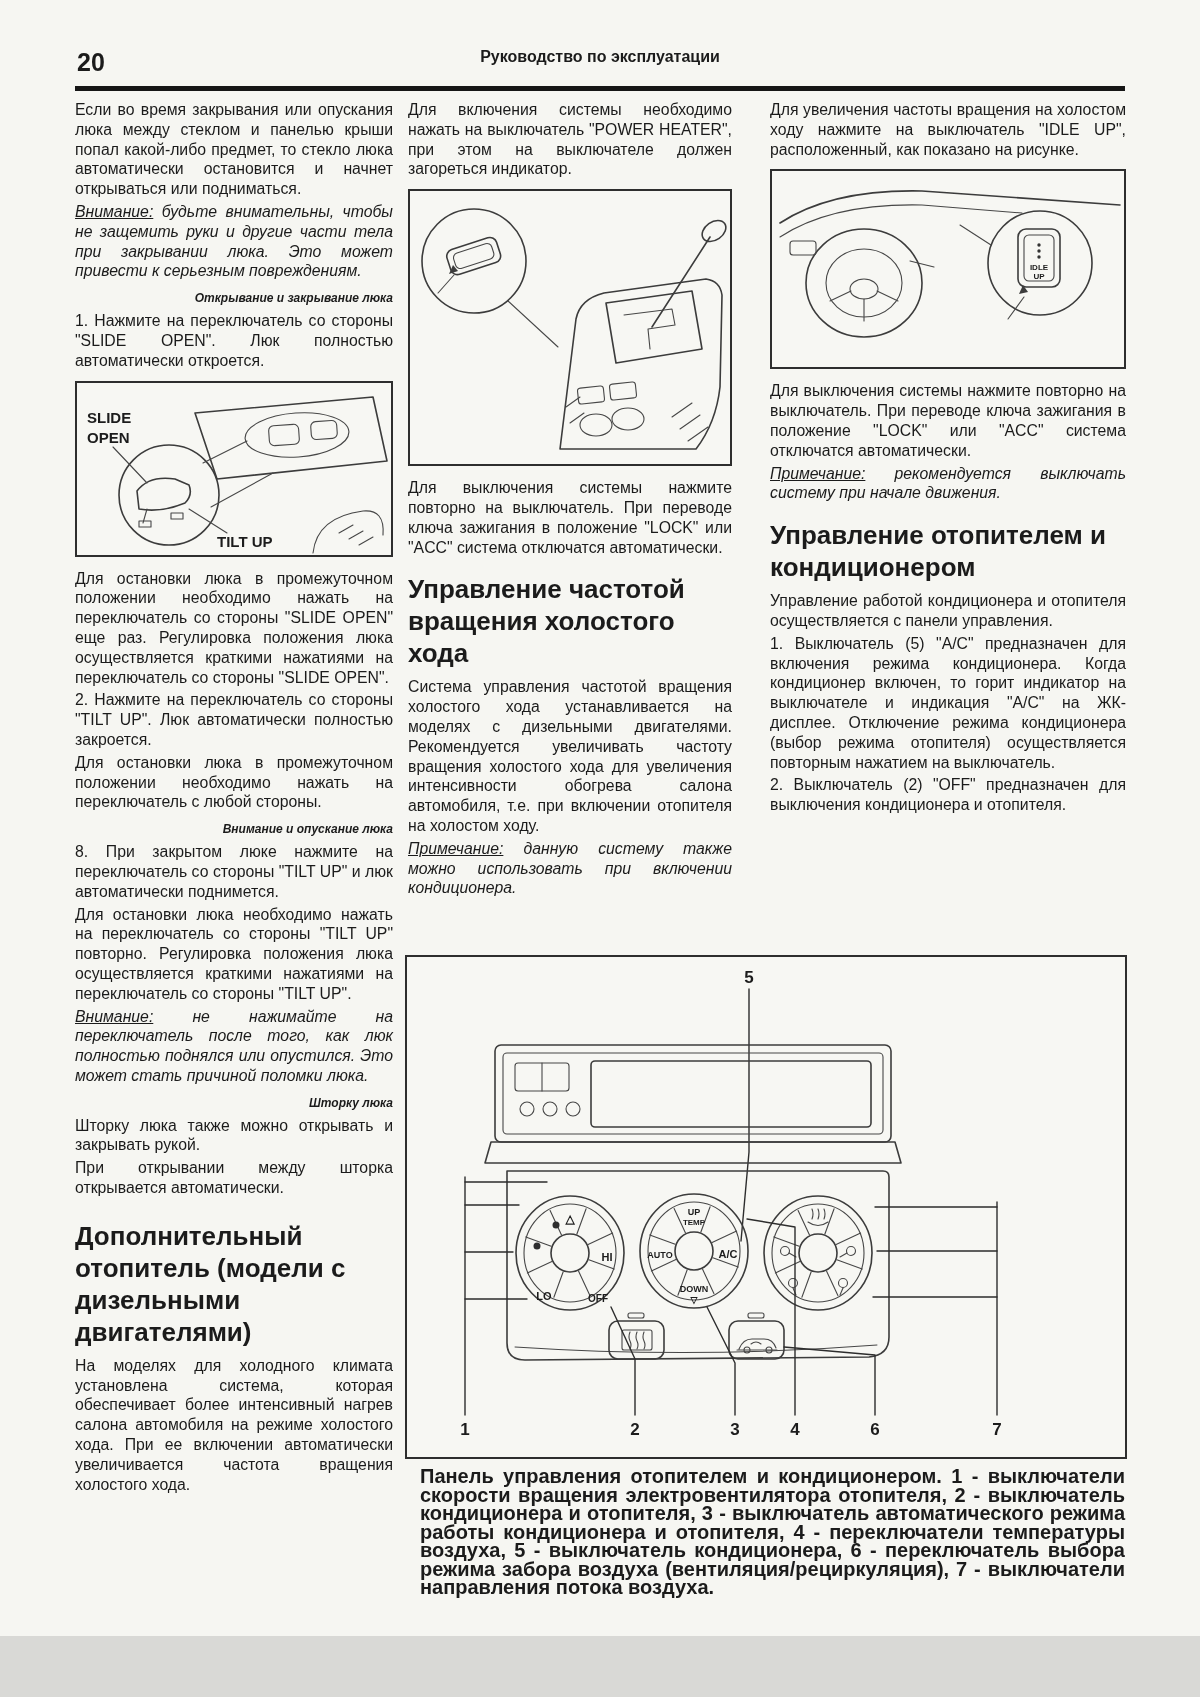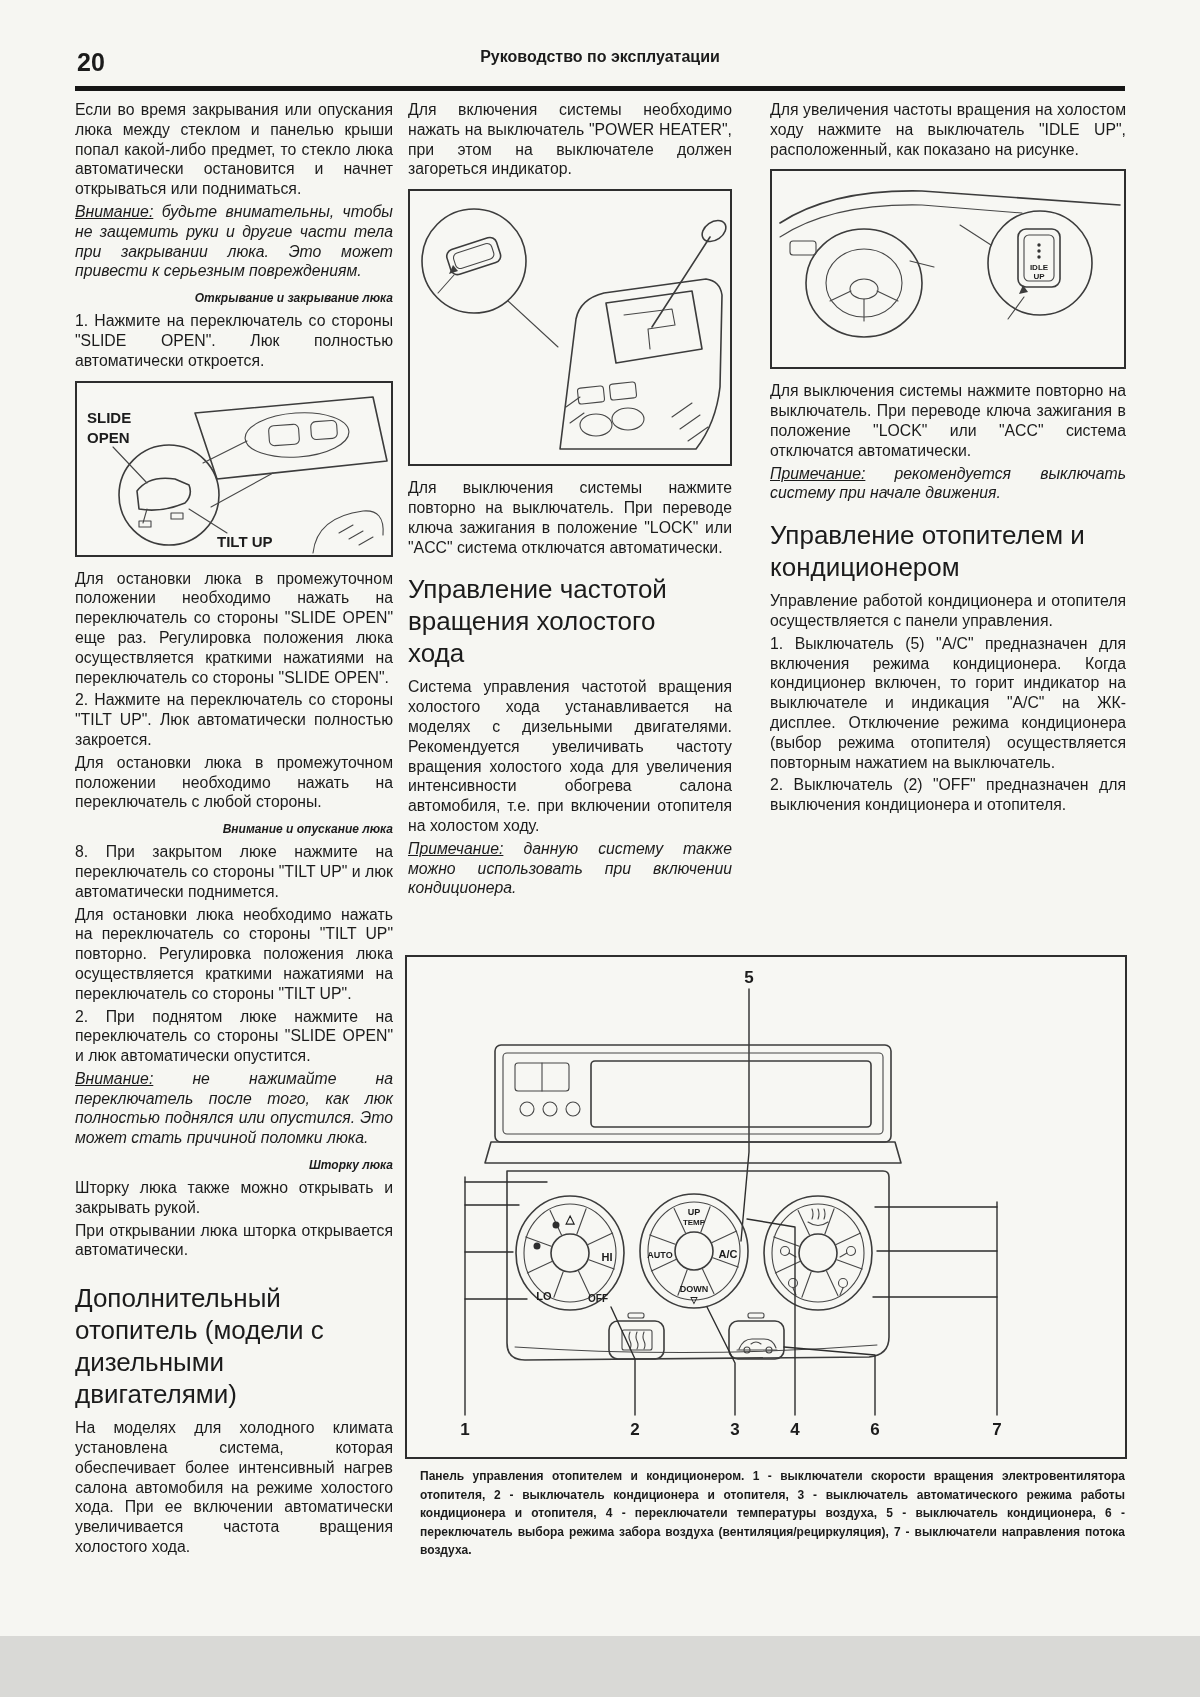--- a/index.html
+++ b/index.html
@@ -17,39 +17,39 @@
   
   .col{position:absolute;top:100px;}
   .col-left{left:75px;width:318px;}
   .col-mid{left:408px;width:324px;}
   .col-right{left:770px;width:356px;}
   .col p{margin:0 0 3px;font-size:15.8px;line-height:19.8px;text-align:justify;}
   .note{font-style:italic;margin:2px 0 4px !important;}
   .note .nlabel{text-decoration:underline;}
   .subhead{font-size:12px;font-weight:bold;font-style:italic;
     line-height:20px;margin:7px 0 3px;text-align:right;}
-  .bighead{font-size:26px;font-weight:normal;line-height:32px;margin:16px 0 8px;}
+  .bighead{font-size:26px;font-weight:bold;line-height:32px;margin:16px 0 8px;}
   .bighead.mid{max-width:292px;}
   .mt-big{margin-top:22px;}
   
   .figbox{border:2.5px solid #2e2e2e;margin:10px 0 12px;background:#f7f7f3;}
   .figbox svg{display:block;}
   svg{stroke-linecap:round;stroke-linejoin:round;}
   svg .ln{fill:none;stroke:#3c3c3c;stroke-width:1.6px;}
   svg .thin{fill:none;stroke:#474747;stroke-width:1.1px;}
   svg .call{fill:none;stroke:#2d2d2d;stroke-width:1.4px;}
   svg text{font-family:"Liberation Sans",sans-serif;fill:#1c1c1c;}
   svg .figlbl{font-size:15px;font-weight:bold;}
   svg .tiny{font-weight:bold;}
   svg .num{font-size:17px;font-weight:bold;}
   
   .panel-fig{position:absolute;left:405px;top:955px;width:718px;height:500px;
     border:2.5px solid #2e2e2e;background:#f7f7f3;}
   .panel-caption{position:absolute;left:420px;top:1467px;width:705px;
-    font-size:12px;font-weight:bold;line-height:18.5px;text-align:justify;}
+    font-size:20px;font-weight:bold;line-height:18.5px;text-align:justify;}
 </style>
 </head>
 <body>
 
 <div class="page">
 
   <div class="header">
     <div class="page-num">20</div>
     <div class="doc-title">Руководство по эксплуатации</div>
   </div>
@@ -82,25 +82,24 @@
         <line class="thin" x1="150" y1="150" x2="112" y2="126"></line>
       </svg>
     </div>
 
     <p>Для остановки люка в промежуточном положении необходимо нажать на переключатель со стороны "SLIDE OPEN" еще раз. Регулировка положения люка осуществляется краткими нажатиями на переключатель со стороны "SLIDE OPEN".</p>
     <p>2. Нажмите на переключатель со стороны "TILT UP". Люк автоматически полностью закроется.</p>
     <p>Для остановки люка в промежуточном положении необходимо нажать на переключатель с любой стороны.</p>
     <div class="subhead">Внимание и опускание люка</div>
     <p>8. При закрытом люке нажмите на переключатель со стороны "TILT UP" и люк автоматически поднимется.</p>
     <p>Для остановки люка необходимо нажать на переключатель со стороны "TILT UP" повторно. Регулировка положения люка осуществляется краткими нажатиями на переключатель со стороны "TILT UP".</p>
-    <p>2. При поднятом люке нажмите на переключатель со стороны "SLIDE OPEN" и люк автоматически опустится.</p>
     <p class="note"><span class="nlabel">Внимание:</span><span> не нажимайте на переключатель после того, как люк полностью поднялся или опустился. Это может стать причиной поломки люка.</span></p>
     <div class="subhead">Шторку люка</div>
     <p>Шторку люка также можно открывать и закрывать рукой.</p>
-    <p>При открывании люка шторка открывается автоматически.</p>
+    <p>При открывании между шторка открывается автоматически.</p>
     <div class="bighead mt-big">Дополнительный отопитель (модели с дизельными двигателями)</div>
     <p>На моделях для холодного климата установлена система, которая обеспечивает более интенсивный нагрев салона автомобиля на режиме холостого хода. При ее включении автоматически увеличивается частота вращения холостого хода.</p>
   </div>
 
   <div class="col col-mid">
     <p>Для включения системы необходимо нажать на выключатель "POWER HEATER", при этом на выключателе должен загореться индикатор.</p>
 
     <div class="figbox">
       <svg width="319" height="273" viewBox="0 0 319 273">
         <circle class="ln" cx="64" cy="70" r="52"></circle>

